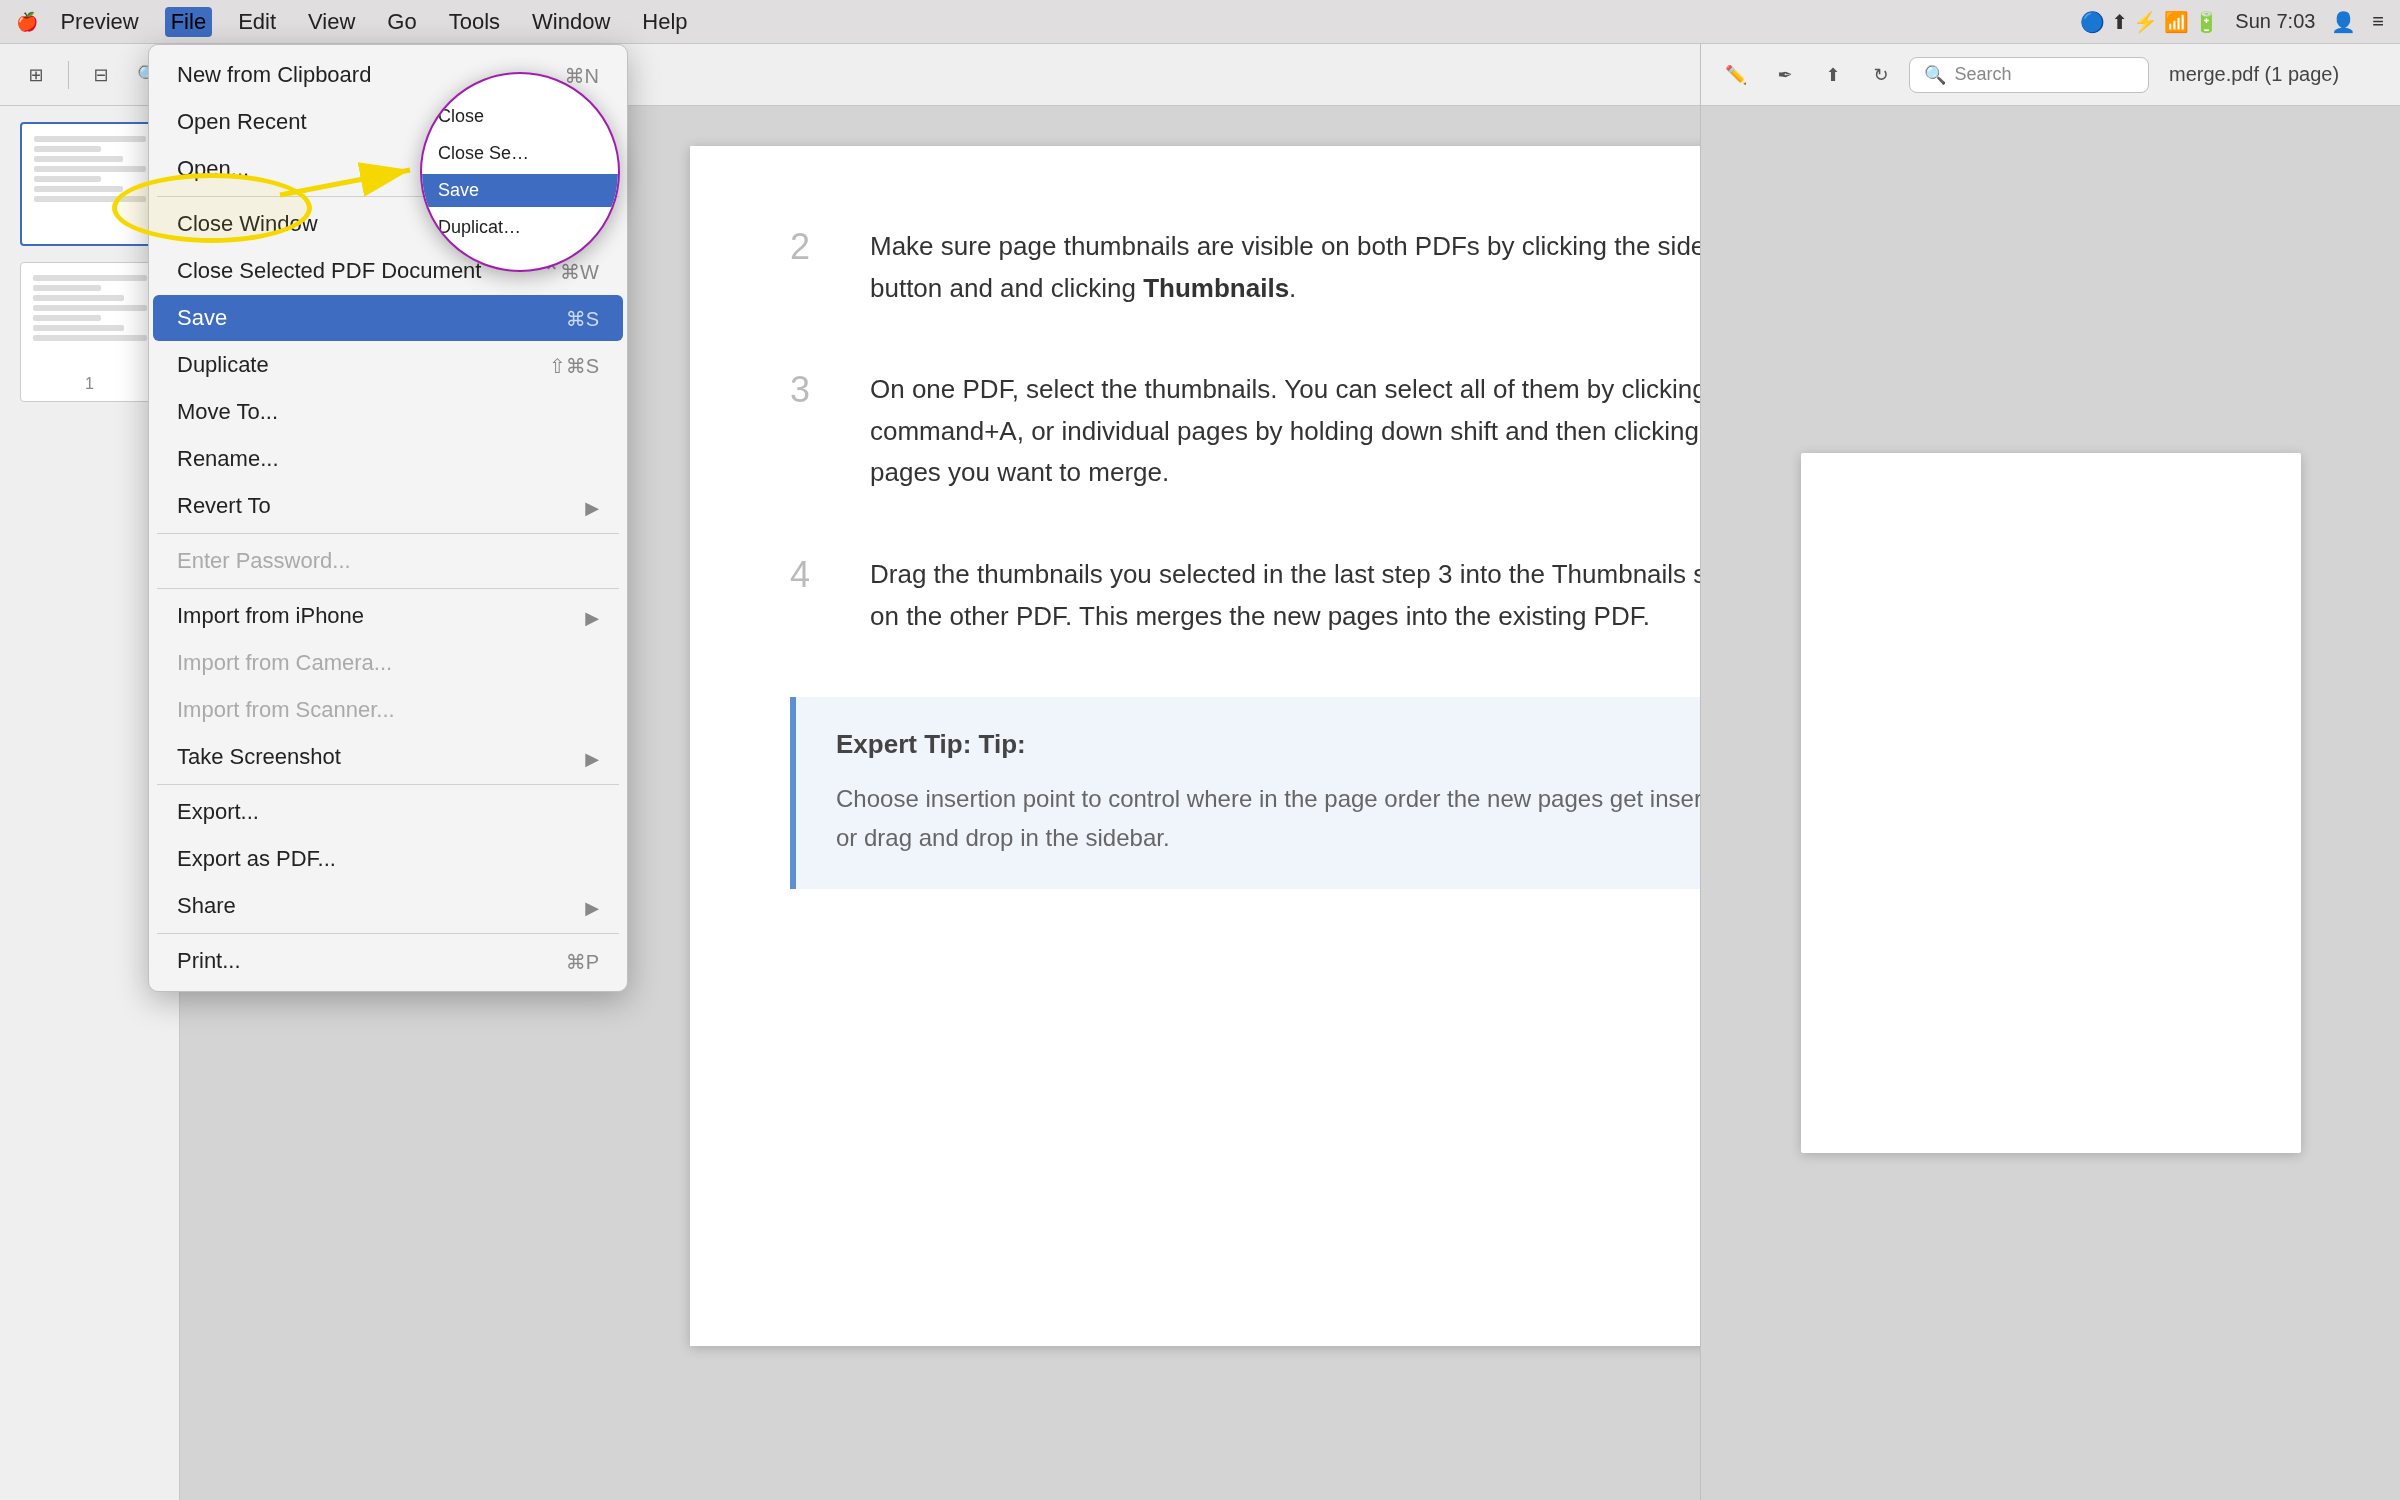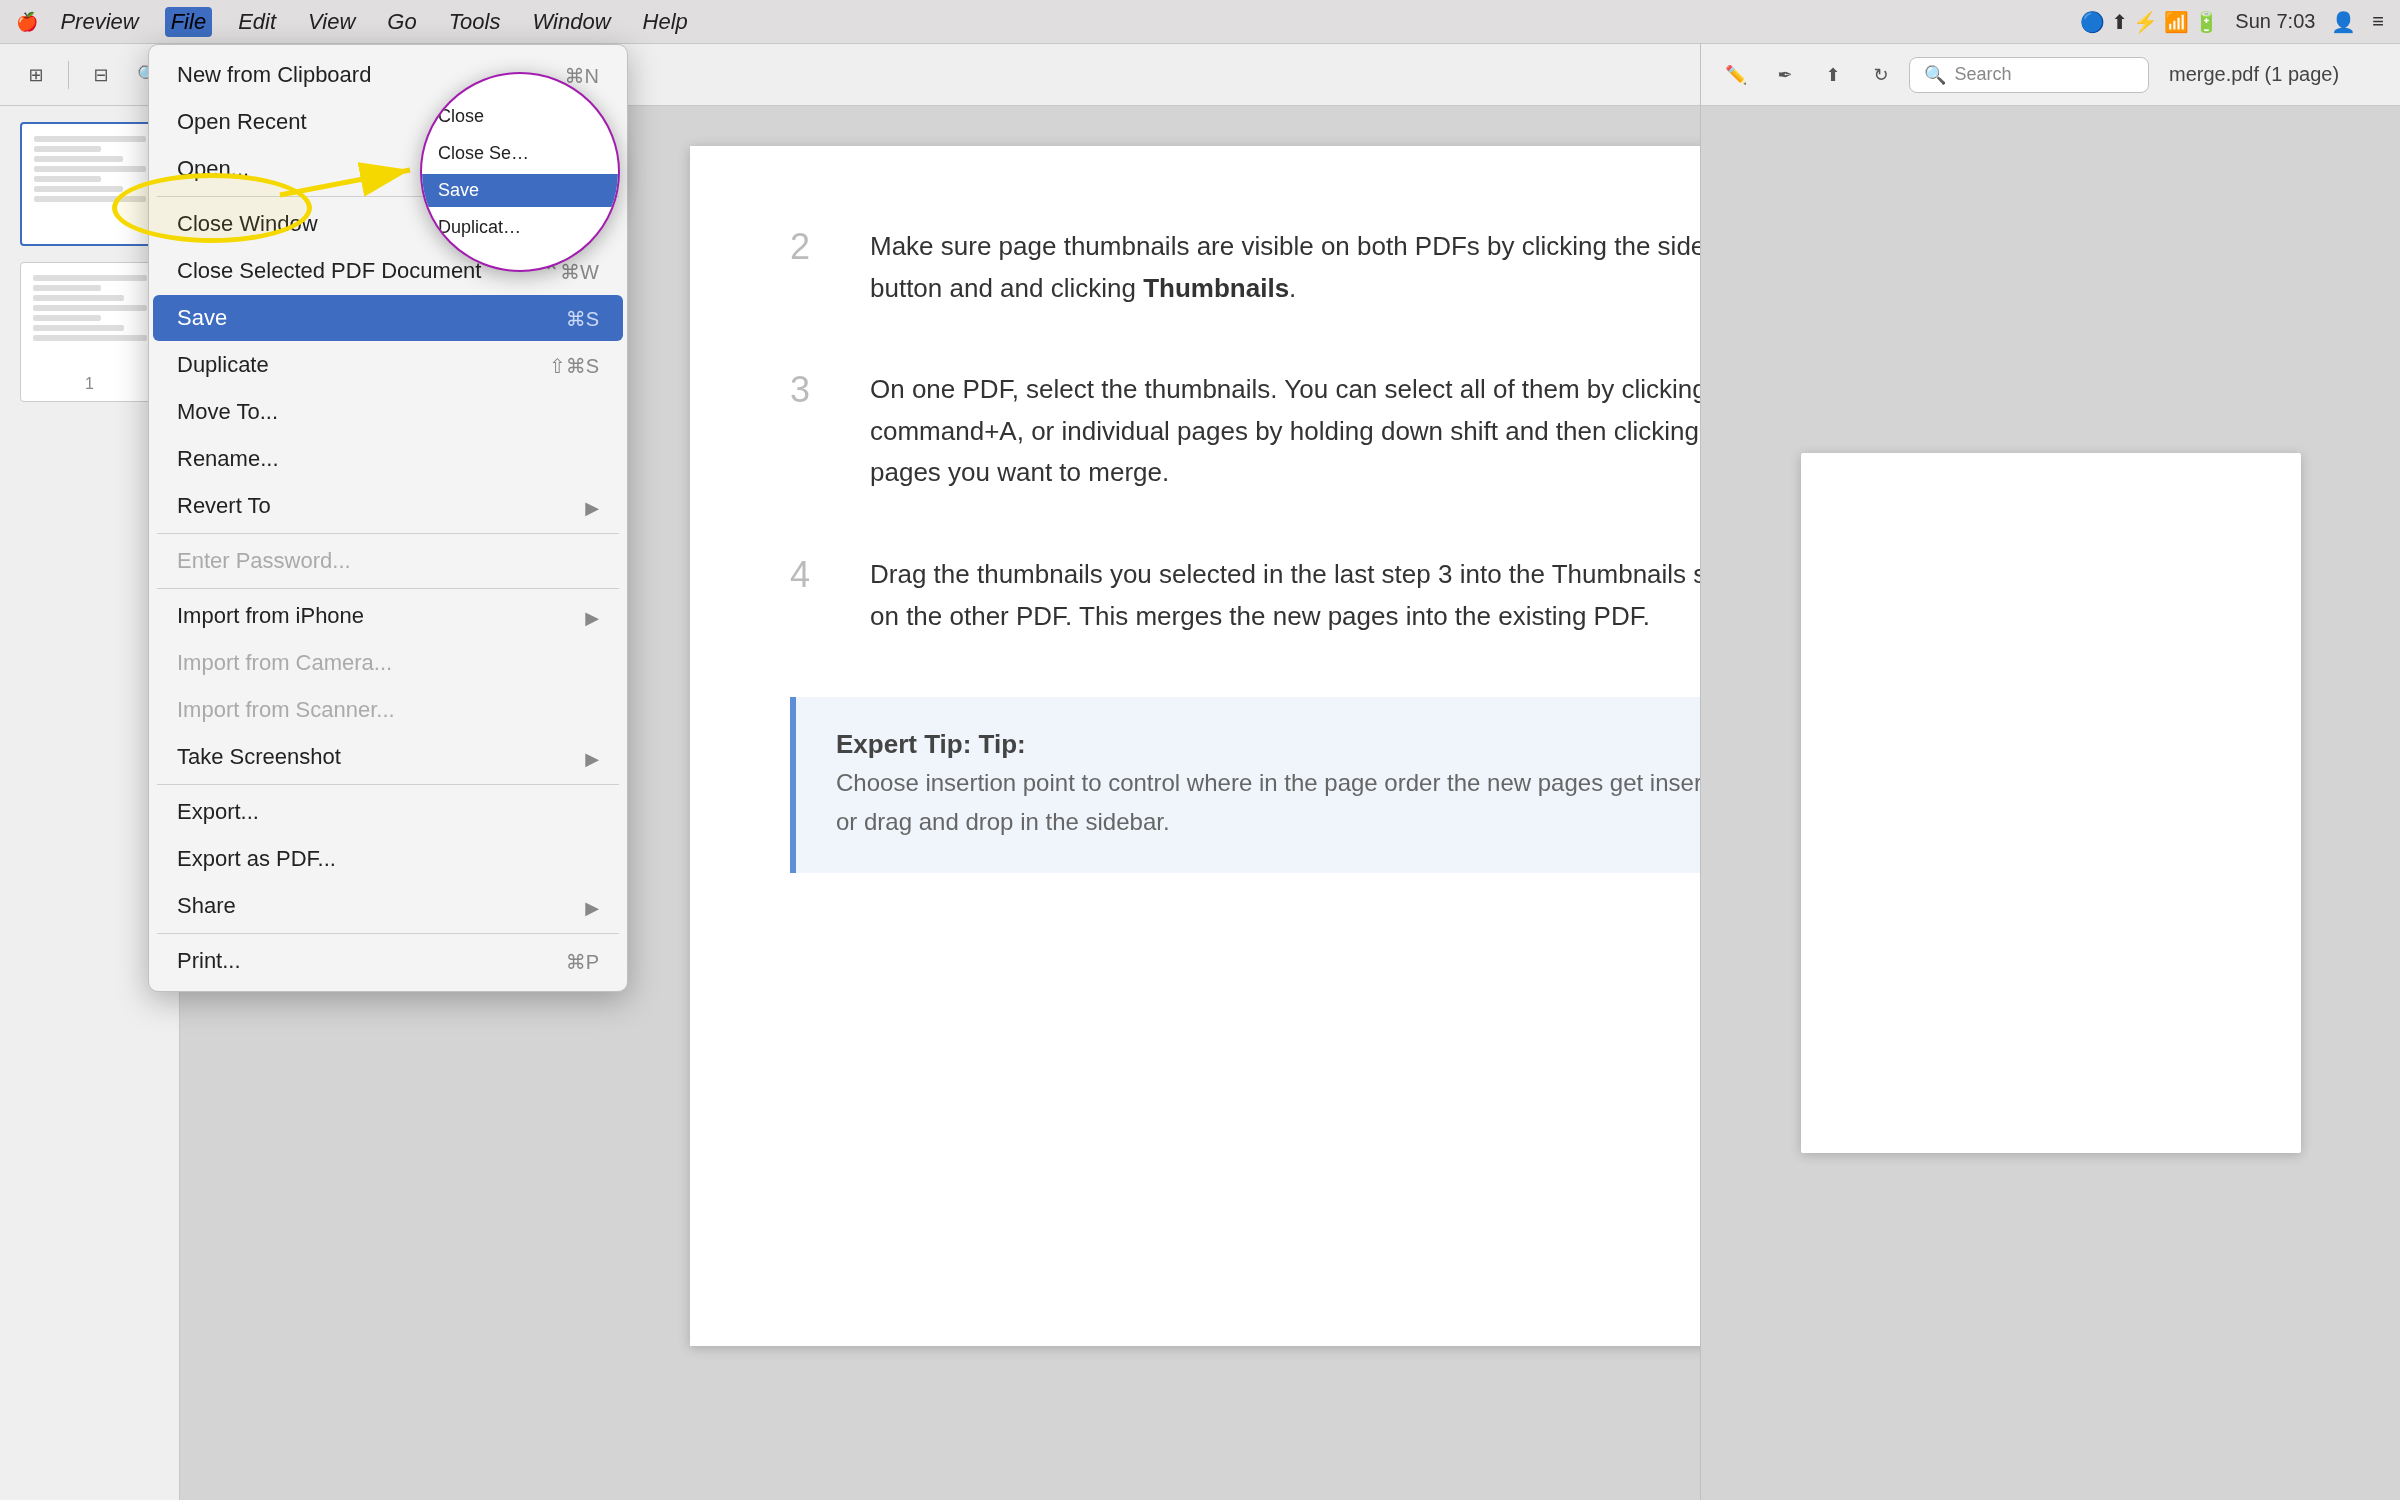--- a/index.html
+++ b/index.html
@@ -31,21 +31,20 @@
       margin-right: 16px;
       color: #333;
     }
     .menubar-item {
       font-size: 22px;
       margin-right: 20px;
       color: #222;
       cursor: pointer;
       padding: 2px 6px;
       border-radius: 4px;
-      font-style: italic;
     }
     .menubar-item.active {
       background: #3d6cc0;
       color: #000000;
     }
     .menubar-right {
       margin-left: auto;
       display: flex;
       align-items: center;
       gap: 16px;
@@ -222,21 +221,21 @@
       border-left: 6px solid #5c8fd6;
       background: #f0f5fc;
       padding: 32px 40px;
       border-radius: 0 8px 8px 0;
       margin-top: 40px;
     }
     .expert-tip-title {
       font-size: 26px;
       font-weight: 700;
       color: #444;
-      margin-bottom: 4px;
+      margin-bottom: 20px;
     }
     .expert-tip-text {
       font-size: 24px;
       line-height: 1.6;
       color: #666;
     }
 
     
     .dropdown-menu {
       position: absolute;

